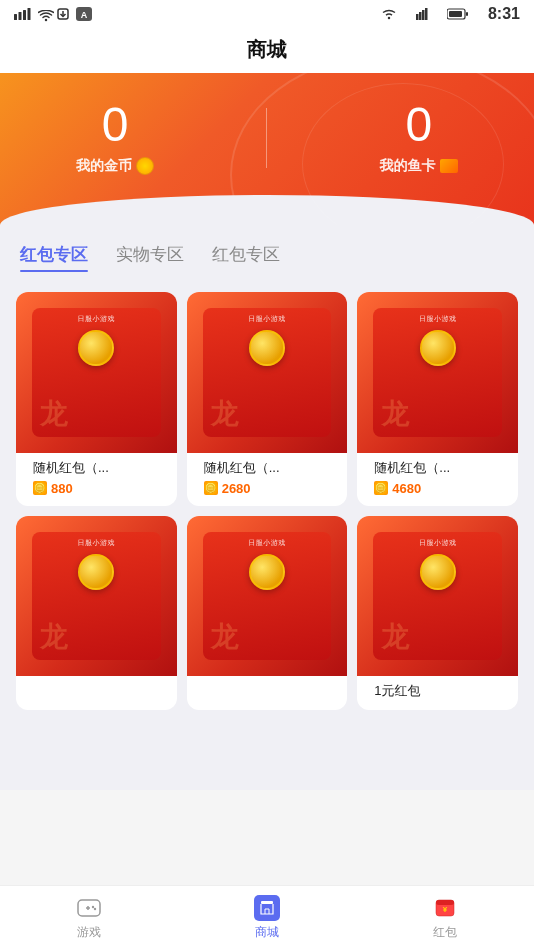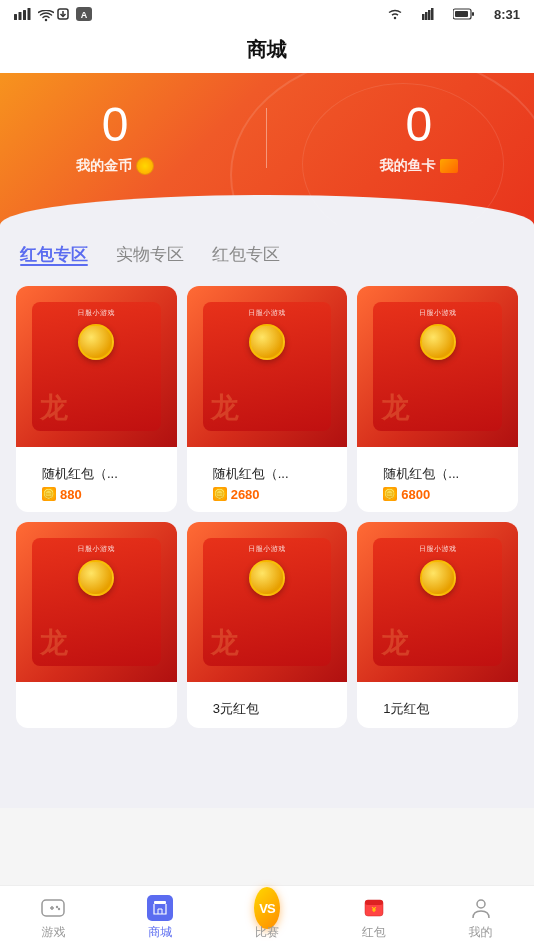--- a/index.html
+++ b/index.html
@@ -33,21 +33,21 @@
       border-radius: 2px;
     }
     .status-icon.sm {
       width: 12px;
       height: 12px;
     }
     .status-right {
       display: flex;
       align-items: center;
       gap: 19px;
-      font-size: 13px;
+      font-size: 16px;
       font-weight: 600;
       color: #333;
     }
 
     
     .header {
       background: #fff;
       text-align: center;
       padding: 8px 0 10px;
       font-size: 20px;
@@ -140,20 +140,21 @@
       padding: 18px 20px 8px;
     }
     .tabs {
       display: flex;
       gap: 28px;
     }
     .tab {
       font-size: 17px;
       color: #888;
       cursor: pointer;
+      padding-bottom: 6px;
       position: relative;
     }
     .tab.active {
       color: #5b6cf0;
       font-weight: 600;
     }
     .tab.active::after {
       content: '';
       position: absolute;
       bottom: 0; left: 0; right: 0;
@@ -223,22 +224,21 @@
     .env-decoration {
       position: absolute;
       bottom: 4px;
       left: 8px;
       font-size: 28px;
       color: rgba(255,180,100,0.25);
       font-weight: 900;
     }
 
     .product-info {
-      padding: 6px 26px 0;
-      margin-top: 12px;
+      padding: 6px 17px 0;
     }
     .product-name {
       font-size: 13px;
       color: #222;
       font-weight: 500;
       white-space: nowrap;
       overflow: hidden;
       text-overflow: ellipsis;
     }
     .product-price {
@@ -462,21 +462,21 @@
             <span class="env-top-label">日服小游戏</span>
             <div class="env-coin"></div>
             <div class="env-decoration">龙</div>
           </div>
         </div>
       </div>
       <div class="product-info">
         <div class="product-name">随机红包（...</div>
         <div class="product-price">
           <span class="price-icon">🪙</span>
-          <span>6800</span>
+          <span>4680</span>
         </div>
       </div>
     </div>
 
     <div class="product-card">
       <div class="product-image">
         <div class="red-envelope">
           <div class="env-body">
             <span class="env-top-label">日服小游戏</span>
             <div class="env-coin"></div>
@@ -488,23 +488,20 @@
 
     <div class="product-card">
       <div class="product-image">
         <div class="red-envelope">
           <div class="env-body">
             <span class="env-top-label">日服小游戏</span>
             <div class="env-coin"></div>
             <div class="env-decoration">龙</div>
           </div>
         </div>
-      </div>
-      <div class="product-info">
-        <div class="product-name">3元红包</div>
       </div>
     </div>
 
     <div class="product-card">
       <div class="product-image">
         <div class="red-envelope">
           <div class="env-body">
             <span class="env-top-label">日服小游戏</span>
             <div class="env-coin"></div>
             <div class="env-decoration">龙</div>
@@ -539,36 +536,21 @@
           <rect x="2" y="1" width="12" height="3" rx="1" fill="#fff"></rect>
           <path d="M2 4 L2 14 L14 14 L14 4" stroke="#fff" stroke-width="1.2" fill="none"></path>
           <path d="M6 14 L6 9 L10 9 L10 14" stroke="#fff" stroke-width="1" fill="none"></path>
         </svg>
       </div>
     </div>
     <span class="nav-label" style="color:#5b6cf0;">商城</span>
   </div>
   <div class="nav-item">
     <div class="nav-icon">
-      <div class="vs-badge">VS</div>
-    </div>
-    <span class="nav-label">比赛</span>
-  </div>
-  <div class="nav-item">
-    <div class="nav-icon">
       <svg width="22" height="22" viewBox="0 0 22 22">
         <rect x="2" y="3" width="18" height="16" rx="3" fill="#ff4444" stroke="#cc2222" stroke-width="0.5"></rect>
         <rect x="2" y="3" width="18" height="5" rx="3" fill="#dd2222"></rect>
         <text x="11" y="15" text-anchor="middle" font-size="8" fill="#ffd700" font-weight="bold">¥</text>
       </svg>
     </div>
     <span class="nav-label">红包</span>
   </div>
-  <div class="nav-item">
-    <div class="nav-icon">
-      <svg width="22" height="22" viewBox="0 0 22 22">
-        <circle cx="11" cy="7" r="4" stroke="#999" stroke-width="1.5" fill="none"></circle>
-        <path d="M3 21 Q3 14 11 14 Q19 14 19 21" stroke="#999" stroke-width="1.5" fill="none"></path>
-      </svg>
-    </div>
-    <span class="nav-label">我的</span>
-  </div>
 </div>
 
 </body></html>

